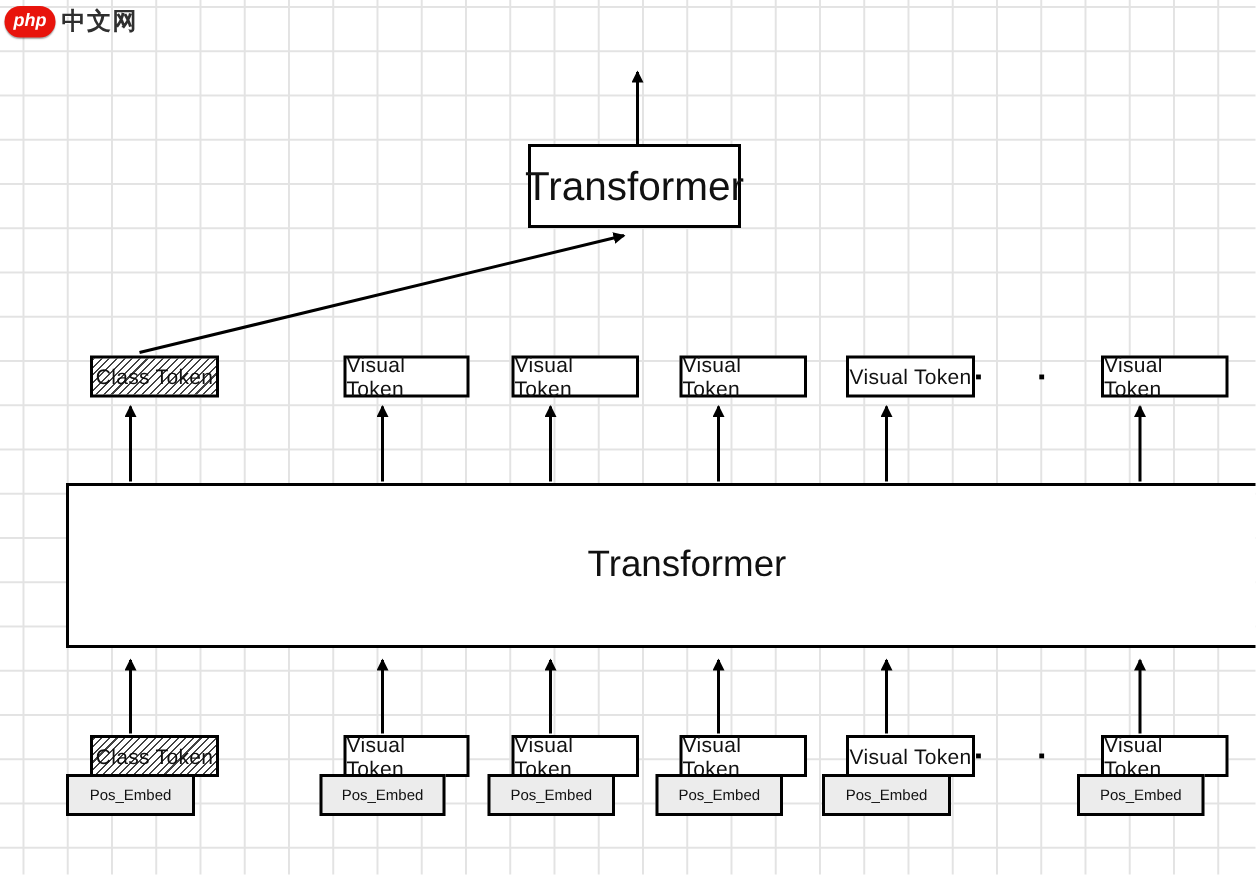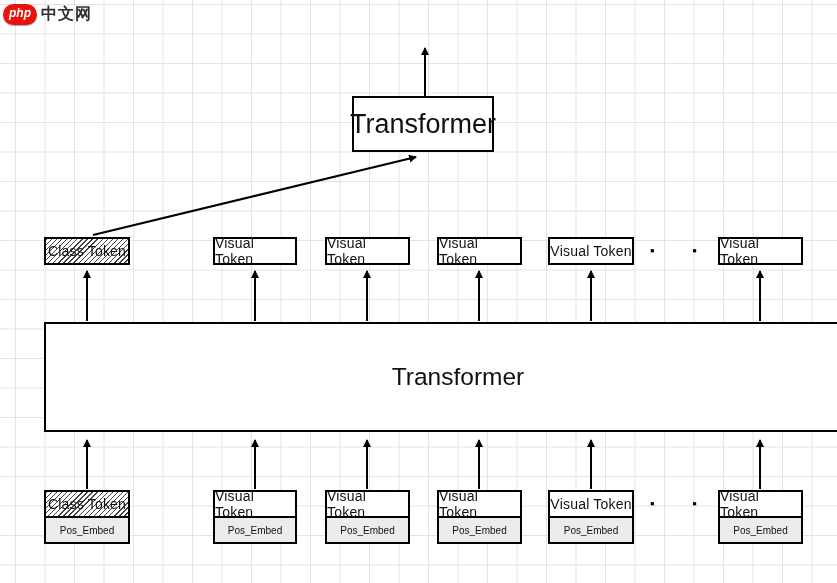--- a/index.html
+++ b/index.html
@@ -13,21 +13,21 @@
     background-size: 29.5px 29.5px;
     background-position: 15px 4px;
   }
   .arrows { position: absolute; left: 0; top: 0; z-index: 1; }
   .box {
     position: absolute; z-index: 2;
     border: 2px solid #000; background: #fff;
     display: flex; align-items: center; justify-content: center;
     color: #111;
   }
-  .token { height: 28px; font-size: 14px; letter-spacing: 0.2px; }
+  .token { height: 28px; font-size: 14px; letter-spacing: 0.2px; margin-left: 16px; }
   .hatched {
     background-image: repeating-linear-gradient(135deg,
       rgba(20,20,20,0.80) 0px, rgba(20,20,20,0.80) 1px,
       rgba(255,255,255,0) 1px, rgba(255,255,255,0) 3.6px);
   }
   .hatched span { background: transparent; padding: 0 1px; font-weight: normal; }
   .pos { height: 28px; font-size: 10px; background: #ececec; }
   .classifier-box { left: 352px; top: 96px; width: 142px; height: 56px; font-size: 27px; }
   .transformer-box { left: 44px; top: 322px; width: 828px; height: 110px; border-width: 2.5px; font-size: 24.5px; }
   .label-text {

